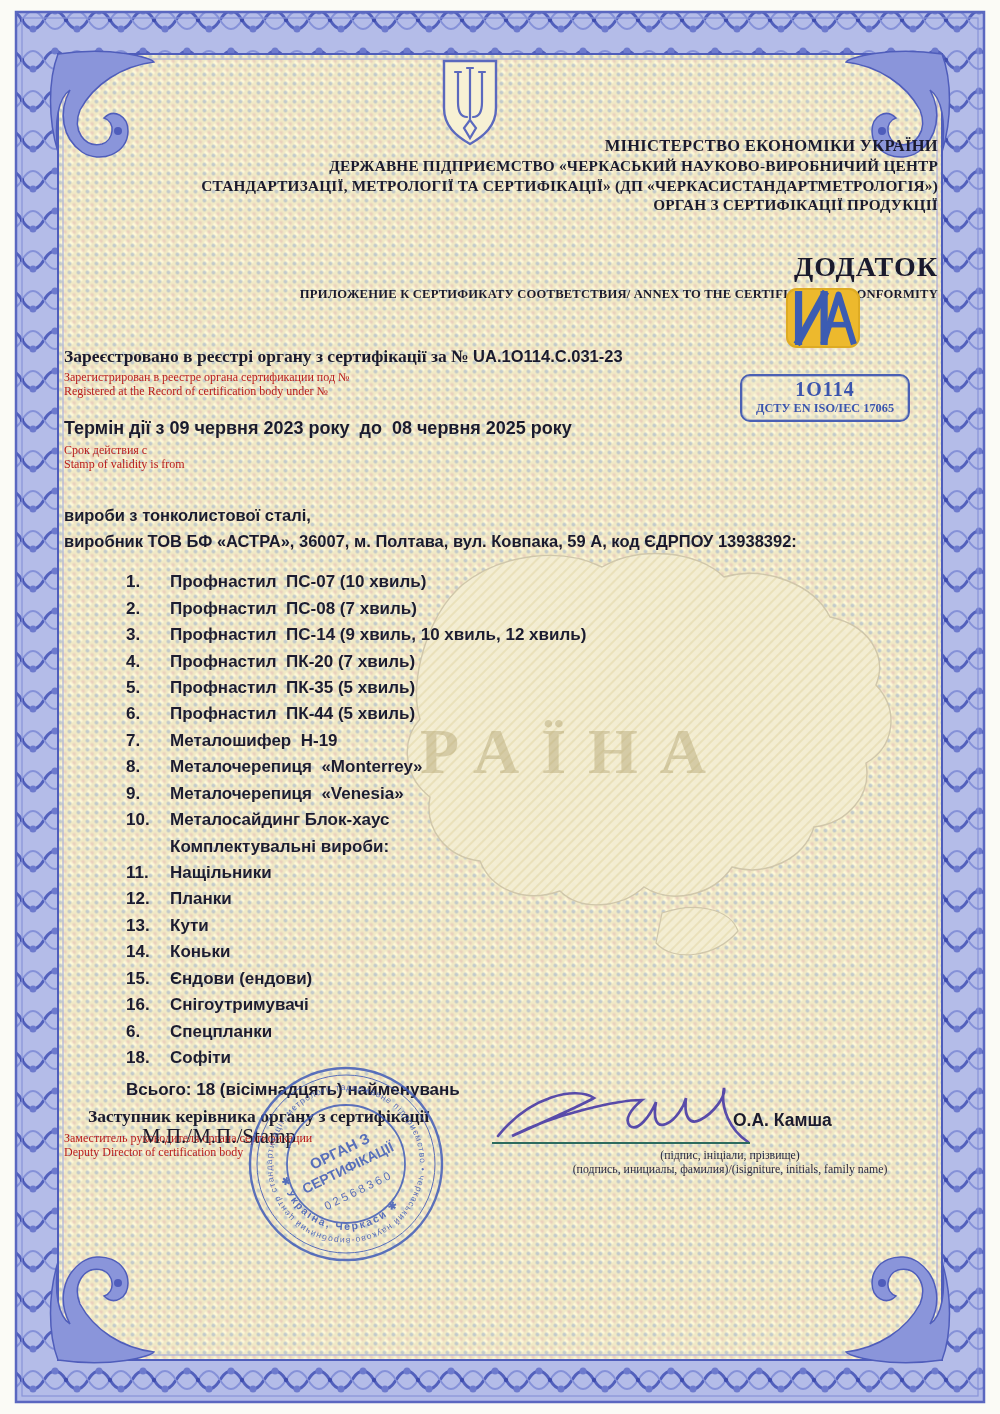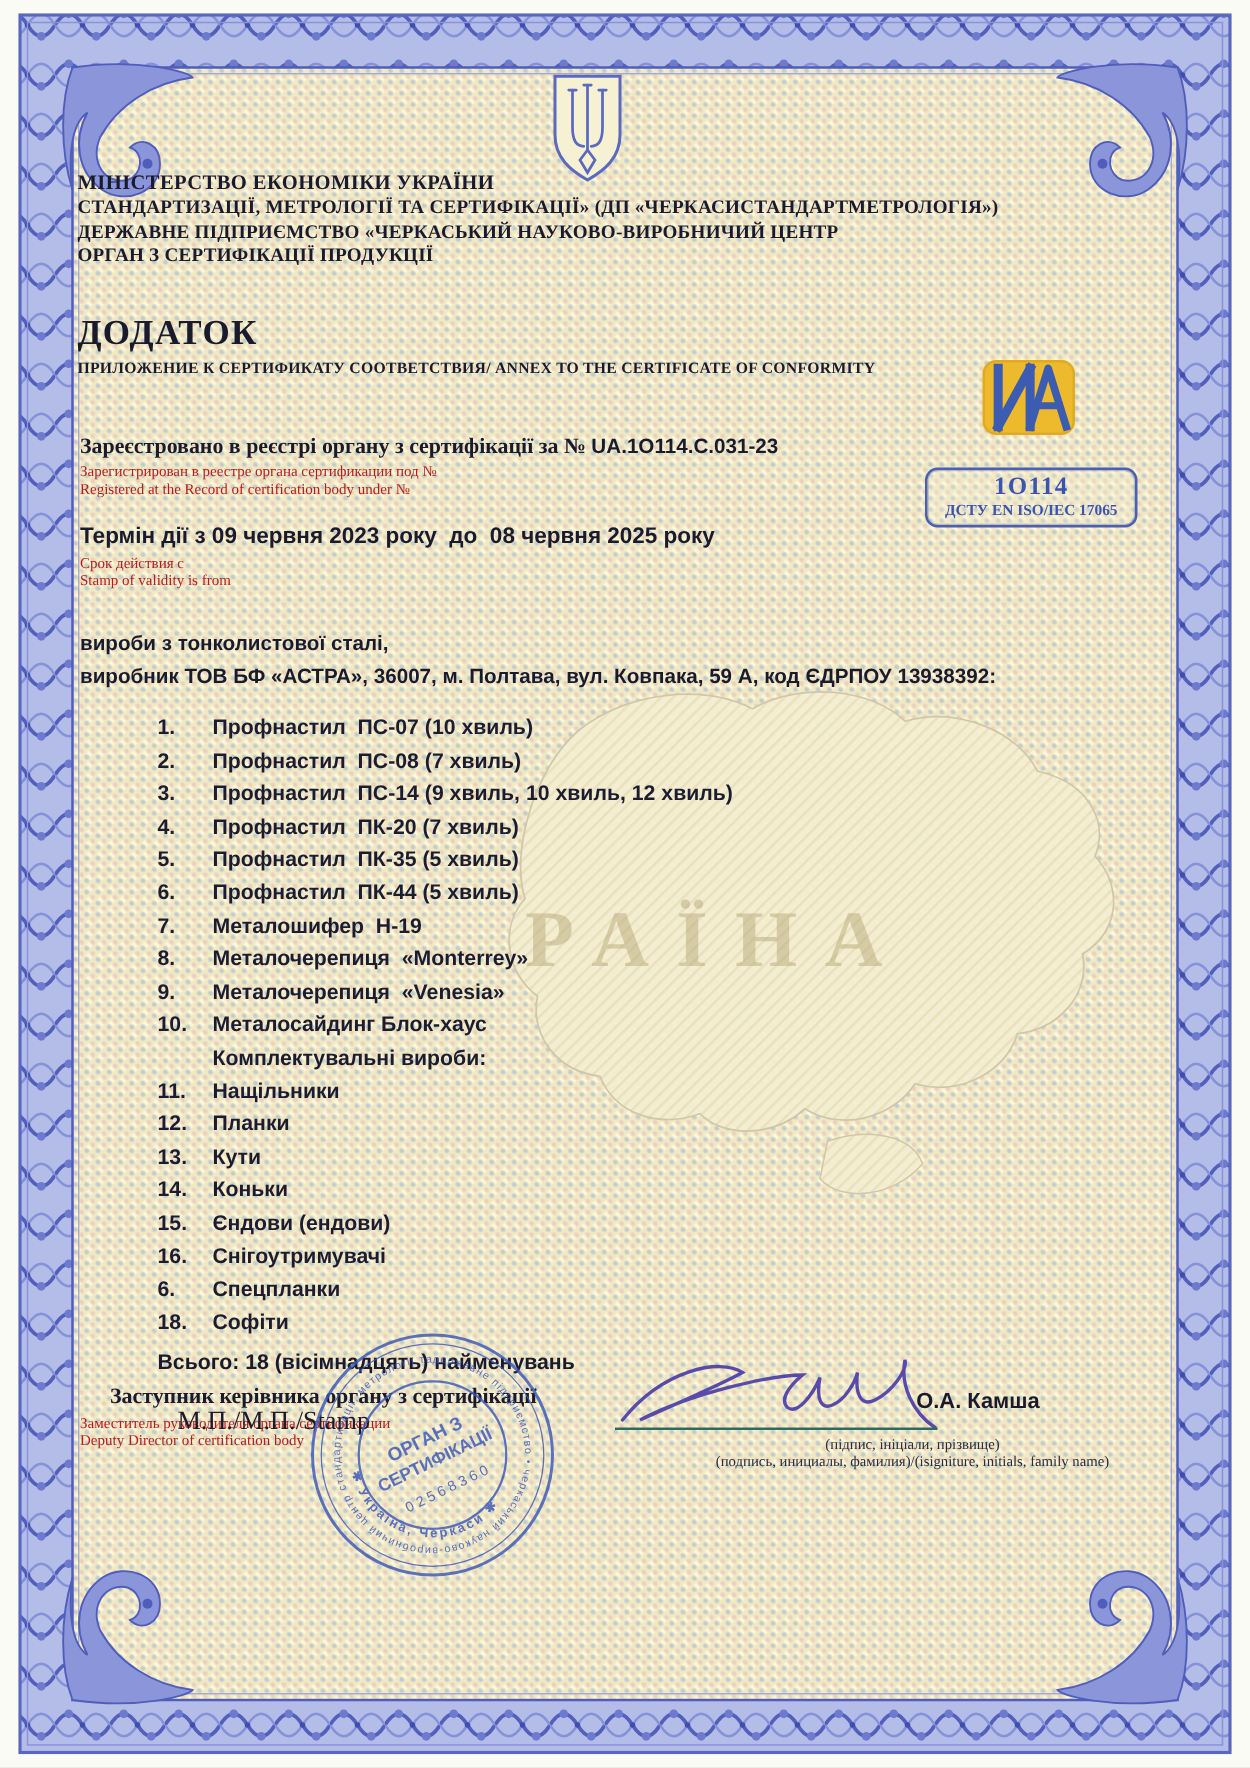--- a/index.html
+++ b/index.html
@@ -9,21 +9,21 @@
   .inner{position:absolute;left:56px;top:52px;width:888px;height:1310px;
     background-color:#f0e9c5;
     background-image:
       radial-gradient(circle, rgba(122,150,208,0.38) 1.1px, rgba(122,150,208,0) 2.7px),
       radial-gradient(circle, rgba(214,148,168,0.30) 1.1px, rgba(214,148,168,0) 2.7px),
       radial-gradient(circle, rgba(255,250,216,0.95) 1.5px, rgba(255,250,216,0) 3.2px);
     background-size:9px 9px,9px 9px,9px 9px;
     background-position:0 0,4.5px 4.5px,2px 6.5px;}
   svg.layer{position:absolute;pointer-events:none;}
   .abs{position:absolute;}
-  .ctr{left:62px;width:876px;text-align:left;}
+  .ctr{left:62px;width:876px;text-align:right;}
   
   .hline1{font-weight:bold;font-size:16.5px;letter-spacing:.3px;}
   .hline{font-weight:bold;font-size:15.3px;line-height:19.6px;letter-spacing:.2px;}
   .title1{font-weight:bold;font-size:28px;line-height:34px;letter-spacing:1px;}
   .title2{font-weight:bold;font-size:28px;line-height:35px;letter-spacing:.5px;}
   .title3{font-weight:bold;font-size:12.6px;margin-top:3px;letter-spacing:.2px;}
   .reg1{font-weight:bold;font-size:17.5px;text-align:center;}
   .reg1 .regnum{font-family:"Liberation Sans",sans-serif;font-size:16.5px;}
   .small{font-size:12px;line-height:13.8px;color:#b91c1c;}
   .boldsans{font-family:"Liberation Sans",sans-serif;font-weight:bold;}
@@ -101,22 +101,22 @@
       <path d="M32,10 V62"></path>
       <path d="M20,14 V44 C20,55 24,59 29,59"></path>
       <path d="M44,14 V44 C44,55 40,59 35,59"></path>
       <path d="M17,14 h6 M29,10 h6 M41,14 h6"></path>
       <path d="M32,62 L26,70 L32,80 L38,70 Z"></path>
     </g>
   </svg>
 
   <div class="abs ctr" style="top:136px;">
     <div class="hline1">МІНІСТЕРСТВО ЕКОНОМІКИ УКРАЇНИ</div>
+    <div class="hline">ДЕРЖАВНЕ ПІДПРИЄМСТВО «ЧЕРКАСЬКИЙ НАУКОВО-ВИРОБНИЧИЙ ЦЕНТР</div>
     <div class="hline">СТАНДАРТИЗАЦІЇ, МЕТРОЛОГІЇ ТА СЕРТИФІКАЦІЇ» (ДП «ЧЕРКАСИСТАНДАРТМЕТРОЛОГІЯ»)</div>
-    <div class="hline">ДЕРЖАВНЕ ПІДПРИЄМСТВО «ЧЕРКАСЬКИЙ НАУКОВО-ВИРОБНИЧИЙ ЦЕНТР</div>
     <div class="hline">ОРГАН З СЕРТИФІКАЦІЇ ПРОДУКЦІЇ</div>
   </div>
 
   <div class="abs ctr" style="top:250px;">
     <div class="title1">ДОДАТОК</div>
     <div class="title3">ПРИЛОЖЕНИЕ К СЕРТИФИКАТУ СООТВЕТСТВИЯ/ ANNEX TO THE CERTIFICATE OF CONFORMITY</div>
   </div>
 
   <div class="abs logo" style="left:786px;top:288px;width:74px;height:60px;">
     <svg width="74" height="60" viewBox="0 0 64 54">

